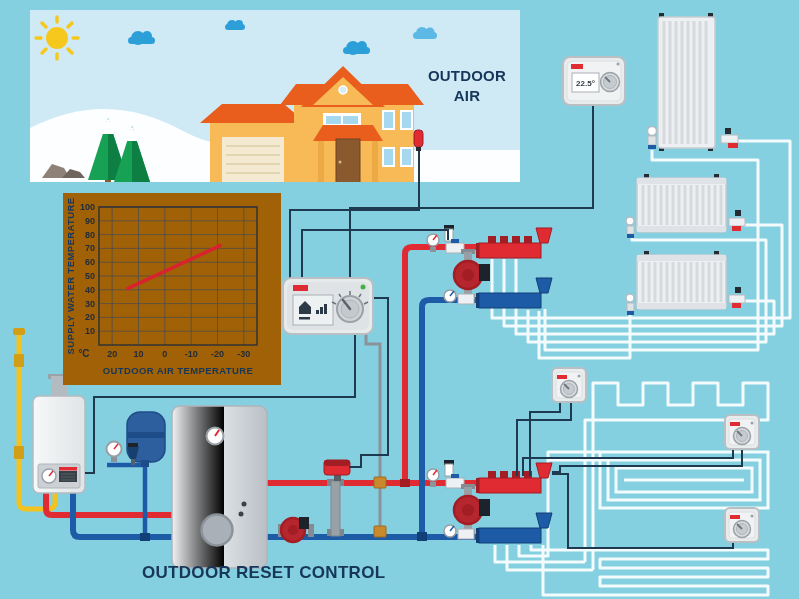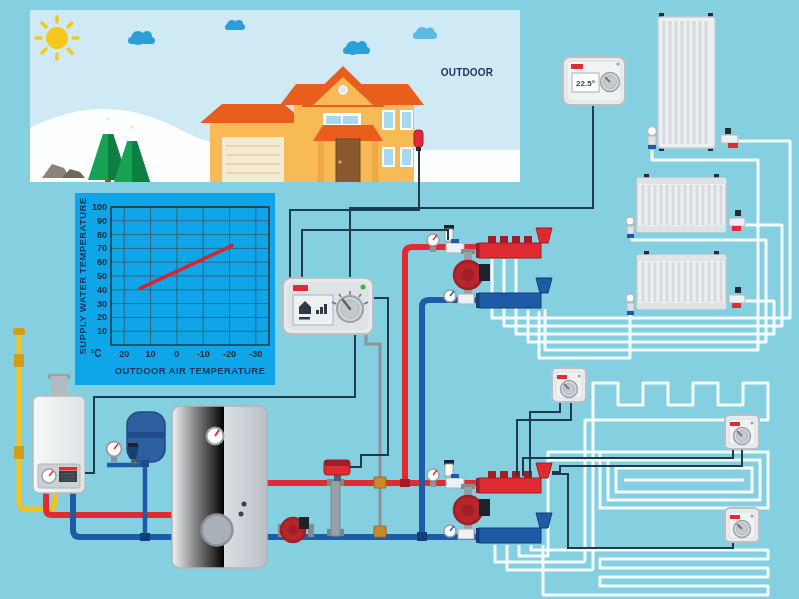--- a/index.html
+++ b/index.html
@@ -1,24 +1,24 @@
 <!DOCTYPE html>
 <html style="--c-bg: #84d0e0; --c-sky: #cfeaf4; --c-navy: #16365a; --c-wire: #1e3a50; --c-red: #e02b33; --c-red-dark: #a31d24; --c-blue: #1d5ba6; --c-blue-dark: #123f78; --c-yellow: #f2c31e; --c-yellow-dark: #d29e15; --c-white-pipe: #f3fbfd; --c-pump: #b5262e; --c-green: #43b04a; --c-window: #a6d8ef; --c-wall: #f8ba57; --c-roof: #e95d1d; --c-tree: #17a155; --c-tree-dark: #0e7f43; --c-sun: #f6c81d; --c-cloud: #2d9fd8; --c-cloud-light: #5cb8e4; --c-door: #8a5a2e; --c-tank-blue: #2d5f9e;"><head>
 <meta charset="utf-8">
 <style>
   html,body{margin:0;padding:0}
   .canvas{position:relative;width:799px;height:599px;background:var(--c-bg);overflow:hidden;
           font-family:"Liberation Sans",sans-serif}
   .scene{position:absolute;left:30px;top:10px;width:490px;height:172px}
   .scene svg{display:block}
   .scene-title{position:absolute;left:378px;top:56px;width:118px;text-align:center;
-               font-weight:800;font-size:10px;line-height:1.32;color:var(--c-navy);letter-spacing:.2px}
+               font-weight:800;font-size:15px;line-height:1.32;color:var(--c-navy);letter-spacing:.2px}
   .scene-title div{white-space:nowrap}
   .main-svg{position:absolute;left:0;top:0}
-  .chart-box{position:absolute;left:75px;top:193px;width:200px;height:192px;background:#0ea5e9}
+  .chart-box{position:absolute;left:63px;top:193px;width:218px;height:192px;background:#a16207}
   .bottom-label{position:absolute;left:142px;top:563px;width:300px;font-weight:800;
                 font-size:17px;color:var(--c-navy);letter-spacing:.3px}
   
   .w  {stroke:var(--c-wire);stroke-width:2;fill:none}
   .rp {stroke:var(--c-red);stroke-width:6;fill:none}
   .bp {stroke:var(--c-blue);stroke-width:6;fill:none}
   .bp5{stroke:var(--c-blue);stroke-width:4.5;fill:none}
   .yp {stroke:var(--c-yellow);stroke-width:5;fill:none}
   .wp {stroke:var(--c-white-pipe);stroke-width:3;fill:none;stroke-linejoin:round}
   .wpr{stroke:var(--c-white-pipe);stroke-width:3;fill:none}
@@ -120,20 +120,21 @@
         <circle cx="310" cy="152" r="1.5" fill="#d9b97a"></circle>
         <rect x="352" y="137" width="13" height="20" fill="#ffffff"></rect>
           <rect x="354" y="139" width="9" height="16" style="fill:var(--c-window)"></rect>
         <rect x="370" y="137" width="13" height="20" fill="#ffffff"></rect>
           <rect x="372" y="139" width="9" height="16" style="fill:var(--c-window)"></rect>
         <rect x="300" y="173" width="36" height="3" fill="#b3bac0"></rect>
       </g>
     </svg>
     <div class="scene-title">
       <div>OUTDOOR</div>
+      <div>AIR</div>
     </div>
   </div>
 
   <svg class="main-svg" width="799" height="599" viewBox="0 0 799 599">
     <defs>
       <linearGradient id="tankg" x1="0" y1="0" x2="1" y2="0">
         <stop offset="0" stop-color="#f0f2f4"></stop>
           <stop offset=".55" stop-color="#dcе0e3"></stop>
         <stop offset=".55" stop-color="#dce0e3"></stop>
           <stop offset="1" stop-color="#b9bfc5"></stop>
@@ -432,13 +433,14 @@
         <text x="128.16666666666669" y="164" class="tick" text-anchor="middle">-10</text>
         <text x="154.5" y="164" class="tick" text-anchor="middle">-20</text>
         <text x="180.83333333333334" y="164" class="tick" text-anchor="middle">-30</text>
         <polyline points="64.96666666666667,95.42 157.13333333333333,52.64" fill="none" stroke="#d8222e" stroke-width="3.5" stroke-linecap="round"></polyline>
         <text x="115" y="181" class="alabel" text-anchor="middle">OUTDOOR AIR TEMPERATURE</text>
         <text x="11" y="83" class="alabel" text-anchor="middle" transform="rotate(-90 11 83)">SUPPLY WATER TEMPERATURE</text>
         <text x="21" y="164" class="ulabel" text-anchor="middle">°C</text>
       </svg>
   </div>
 
+  <div class="bottom-label">OUTDOOR RESET CONTROL</div>
 </div>
 
 </body></html>

